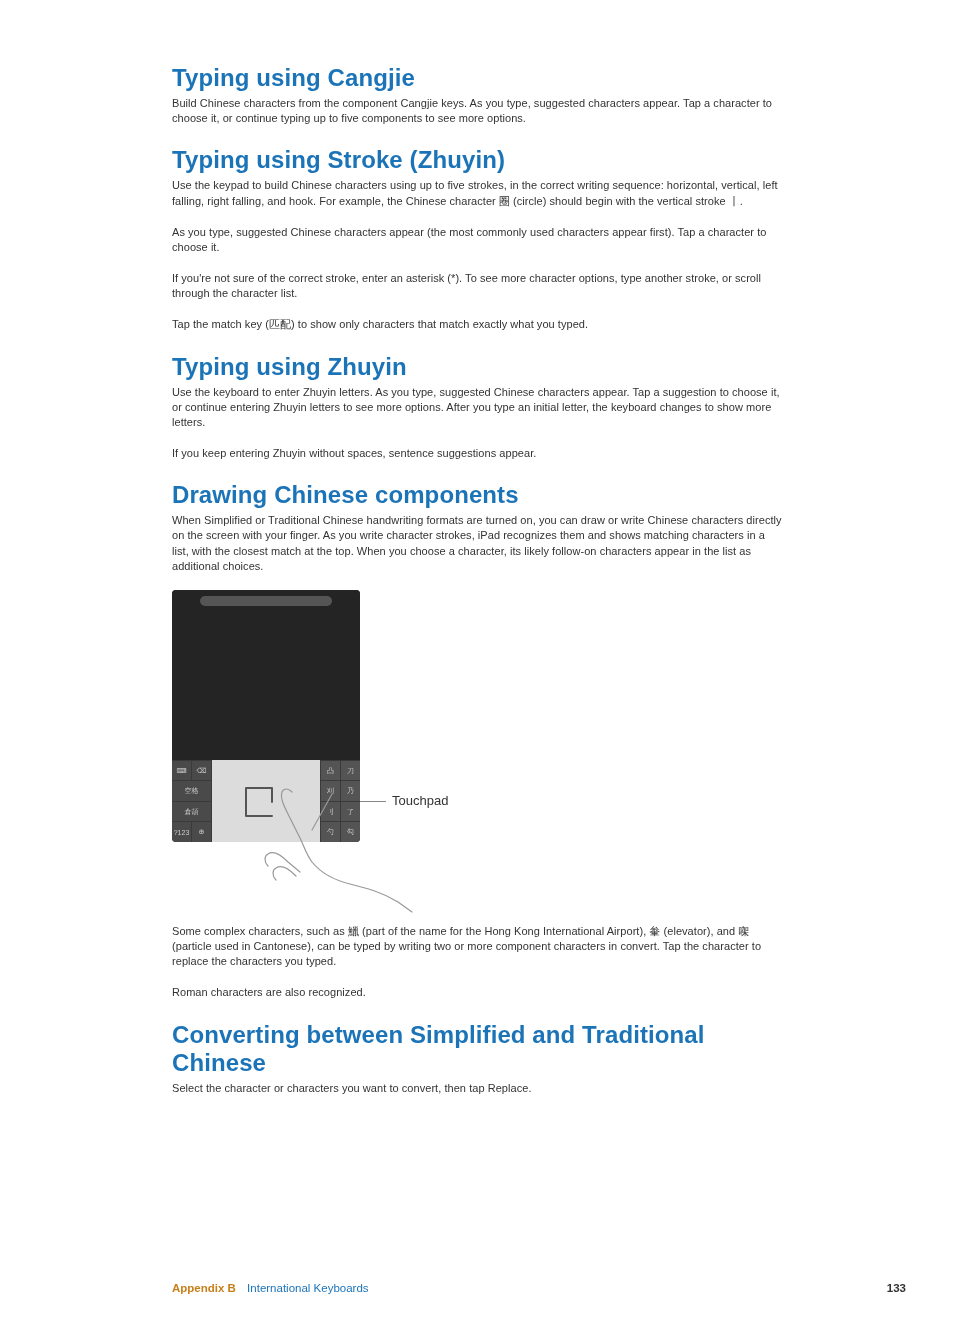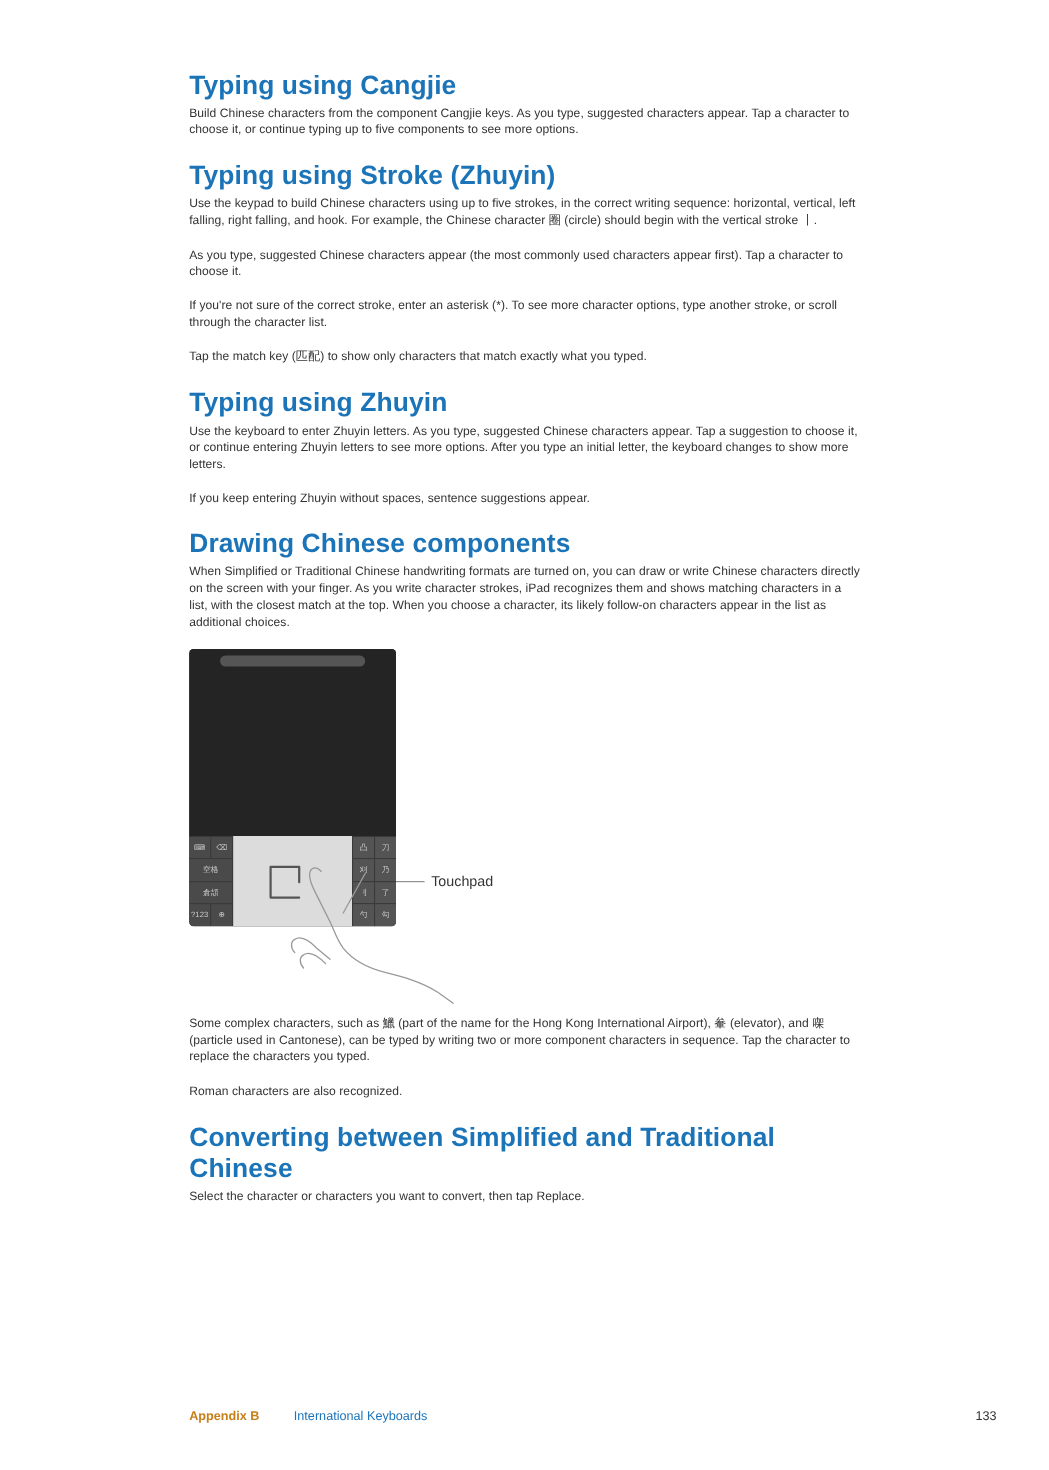--- a/index.html
+++ b/index.html
@@ -153,22 +153,22 @@
     position: absolute;
     bottom: 42px;
     left: 172px;
     right: 48px;
     display: flex;
     justify-content: space-between;
     align-items: baseline;
     font-size: 11.5px;
   }
   .footer .appendix { color: #c77f1a; font-weight: 600; }
-  .footer .title { color: #1c74b8; margin-left: 28px; }
-  .footer .pagenum { color: #333; font-weight: 400; margin-left: 20px; }
+  .footer .title { color: #1c74b8; margin-left: 8px; }
+  .footer .pagenum { color: #333; font-weight: 700; margin-left: 20px; }
   .cjk { font-family: "PingFang SC", "Hiragino Sans GB", "Microsoft YaHei", sans-serif; }
 </style>
 </head>
 <body>
 
 <div class="page">
 
   <h2 class="section first">Typing using Cangjie</h2>
   <p class="body">Build Chinese characters from the component Cangjie keys. As you type, suggested characters appear. Tap a character to choose it, or continue typing up to five components to see more options.</p>
 
@@ -232,21 +232,21 @@
         </div>
       </div>
     </div>
     <div class="callout-line"></div>
     <div class="callout-text">Touchpad</div>
     <svg class="hand" viewBox="0 0 160 130">
       <path d="M30 8 C26 4 22 4 20 8 C18 14 22 22 26 30 L38 54 C42 62 44 70 50 78 C58 88 72 96 88 100 C104 104 120 108 136 118 L150 128 M6 82 C2 78 2 72 6 70 C12 66 20 72 26 78 L38 88 M14 96 C10 92 10 86 14 84 C20 80 28 86 34 92 M70 10 L50 46" stroke="#999" stroke-width="1.2" fill="none" stroke-linecap="round"></path>
     </svg>
   </div>
 
-  <p class="body">Some complex characters, such as 鱲 (part of the name for the Hong Kong International Airport), 軬 (elevator), and 㗎 (particle used in Cantonese), can be typed by writing two or more component characters in sequence. Tap the character to replace the characters you typed.</p>
+  <p class="body">Some complex characters, such as 鱲 (part of the name for the Hong Kong International Airport), 軬 (elevator), and 㗎 (particle used in Cantonese), can be typed by writing two or more component characters in convert. Tap the character to replace the characters you typed.</p>
   <p class="body">Roman characters are also recognized.</p>
 
   <h2 class="section">Converting between Simplified and Traditional Chinese</h2>
   <p class="body">Select the character or characters you want to convert, then tap Replace.</p>
 
 </div>
 
 <div class="footer">
   <div>
     <span class="appendix">Appendix B</span>

